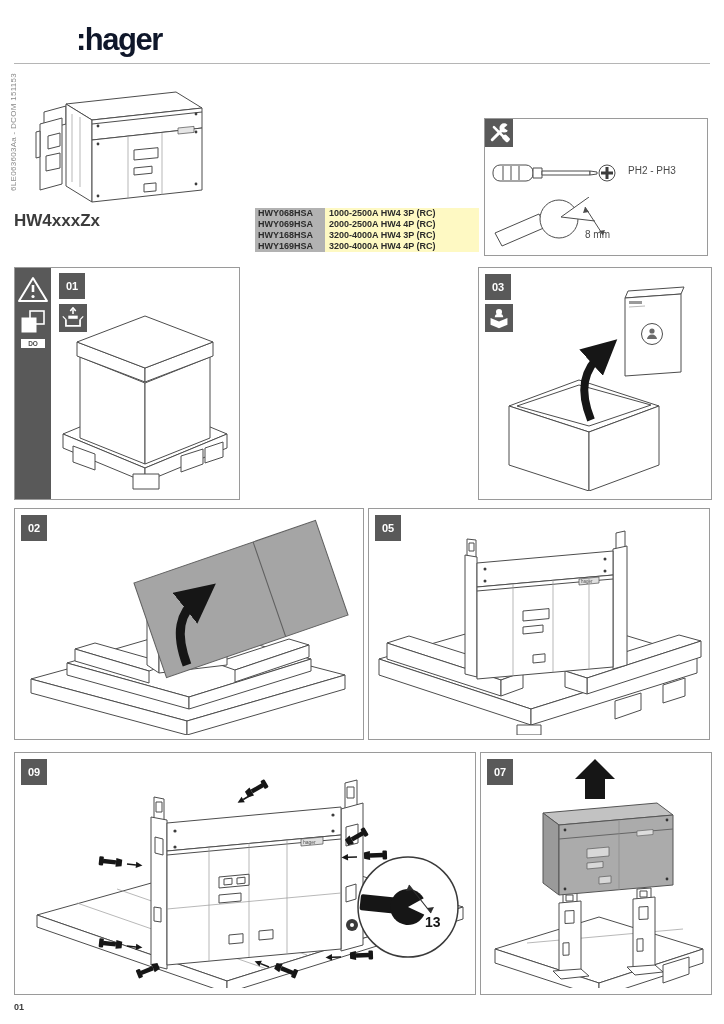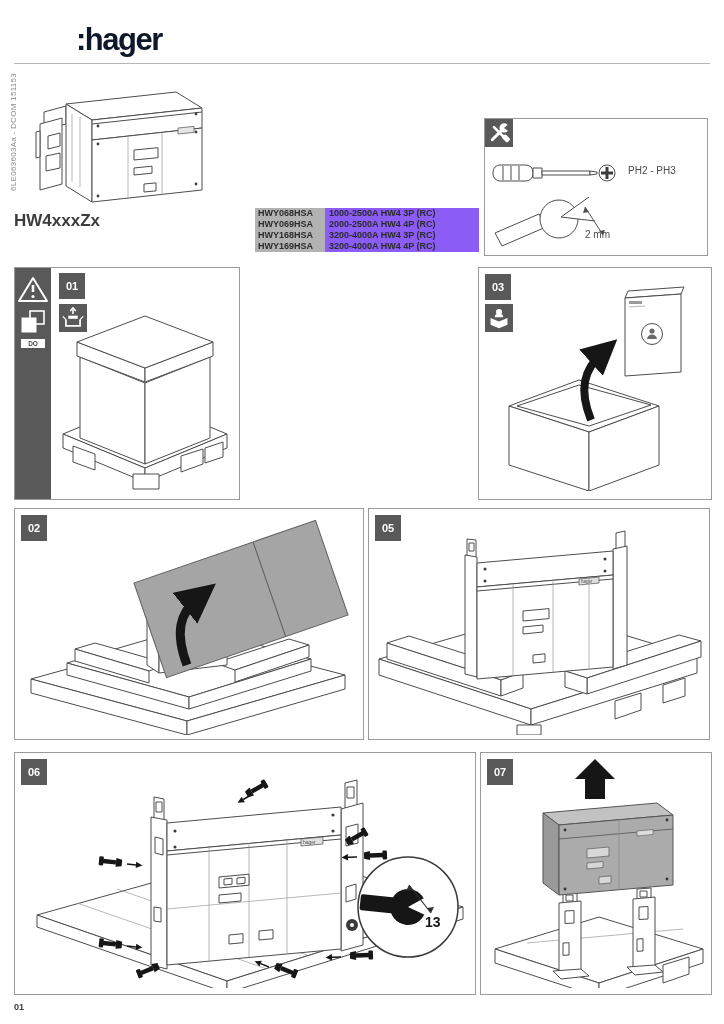--- a/index.html
+++ b/index.html
@@ -7,21 +7,21 @@
         font-family:"Liberation Sans",sans-serif;color:#3d3d3d;}
   .logo{position:absolute;left:76px;top:14px;font-size:31px;font-weight:bold;color:#0f172a;letter-spacing:-1.5px;margin-top:8px;}
   .header-rule{position:absolute;left:14px;right:14px;top:63px;height:1px;background:#b5b5b5;}
   .doc-ref{position:absolute;left:9px;top:191px;transform:rotate(-90deg);transform-origin:0 0;
            font-size:8px;color:#8a8a8a;white-space:nowrap;letter-spacing:.3px;}
   .product-code{position:absolute;left:14px;top:211px;font-size:17px;font-weight:bold;color:#3c3c3c;}
   .parts-table{position:absolute;left:255px;top:208px;display:flex;flex-direction:column;
                font-size:9px;font-weight:bold;color:#2b2b2b;}
   .parts-row{display:flex;height:11px;line-height:11px;}
   .parts-row .ref{background:#b2b2b2;width:64px;padding:0 3px;}
-  .parts-row .desc{background:#8b5cf6;width:146px;padding:0 4px;white-space:nowrap;}
+  .parts-row .desc{background:#fef9c3;width:146px;padding:0 4px;white-space:nowrap;}
   .tools-box{position:absolute;left:484px;top:118px;width:222px;height:136px;border:1px solid #9a9a9a;}
   .dark-square{background:#595959;display:flex;align-items:center;justify-content:center;}
   .tools-badge{position:absolute;left:0;top:0;width:28px;height:28px;}
   .tool-label{position:absolute;font-size:10px;color:#4a4a4a;white-space:nowrap;}
   .panel{position:absolute;border:1px solid #9a9a9a;background:#fff;}
   .badge{position:absolute;width:26px;height:26px;background:#595959;color:#fff;
          font-size:11px;font-weight:bold;display:flex;align-items:center;justify-content:center;}
   .icon-square{position:absolute;width:28px;height:28px;}
   .p01-sidebar{position:absolute;left:0;top:0;bottom:0;width:36px;background:#595959;
                display:flex;flex-direction:column;align-items:center;padding-top:8px;box-sizing:border-box;}
@@ -109,21 +109,21 @@
     </svg>
     <span class="tool-label" style="left:143px;top:46px">PH2 - PH3</span>
     <svg class="art" style="left:4px;top:78px" width="134" height="56" viewBox="0 0 134 56">
       <path class="la" d="M6,36 L50,17 L57,30 L13,49 Z"></path>
       <circle cx="70" cy="22" r="19" class="la"></circle>
       <path d="M100,0 L72,20 L106,24" fill="#fff" stroke="#4d4d4d" stroke-width="1"></path>
       <path class="ln" d="M96,10 L114,38" stroke-width="1.1"></path>
       <polygon points="96,10 94,16 100,15" fill="#4d4d4d"></polygon>
       <polygon points="114,38 110,34 116,33" fill="#4d4d4d"></polygon>
     </svg>
-    <span class="tool-label" style="left:100px;top:110px">2 mm</span>
+    <span class="tool-label" style="left:100px;top:110px">8 mm</span>
   </div>
 
   <div class="panel" style="left:14px;top:267px;width:224px;height:231px">
     <div class="p01-sidebar">
       <svg width="30" height="27" viewBox="0 0 30 27">
         <path d="M15,2 L29,25 L1,25 Z" fill="none" stroke="#fff" stroke-width="2" stroke-linejoin="round"></path>
         <path d="M15,9 V16" stroke="#fff" stroke-width="2.6"></path>
         <circle cx="15" cy="20.5" r="1.6" fill="#fff"></circle>
       </svg>
       <svg width="28" height="26" viewBox="0 0 28 26" style="margin-top:6px">
@@ -254,21 +254,21 @@
       <path class="la" d="M150,110 l20,-2 0,7 -20,2 z"></path>
       <path class="la" d="M160,138 l12,-1.2 0,8 -12,1.2 z"></path>
       <circle class="scr" cx="112" cy="52" r="1.5"></circle>
         <circle class="scr" cx="232" cy="42" r="1.5"></circle>
       <circle class="scr" cx="112" cy="64" r="1.5"></circle>
         <circle class="scr" cx="232" cy="54" r="1.5"></circle>
     </svg>
   </div>
 
   <div class="panel" style="left:14px;top:752px;width:460px;height:241px">
-    <div class="badge" style="left:6px;top:6px">06</div>
+    <div class="badge" style="left:6px;top:6px">09</div>
     <svg class="art" style="left:4px;top:4px" width="450" height="231" viewBox="0 0 450 231">
       <defs>
         <g id="bolt6">
           <rect x="0" y="-2.2" width="13" height="4.4" fill="#161616"></rect>
           <path d="M13,-4.5 l6,1.3 0,6.4 -6,1.3 z" fill="#161616"></path>
           <rect x="-4" y="-4.5" width="4.5" height="9" rx="1" fill="#161616"></rect>
         </g>
         <g id="barrow6">
           <line x1="0" y1="0" x2="9" y2="0" stroke="#161616" stroke-width="1.6"></line>
           <path d="M9,-3.2 l6.5,3.2 -6.5,3.2 z" fill="#161616"></path>

